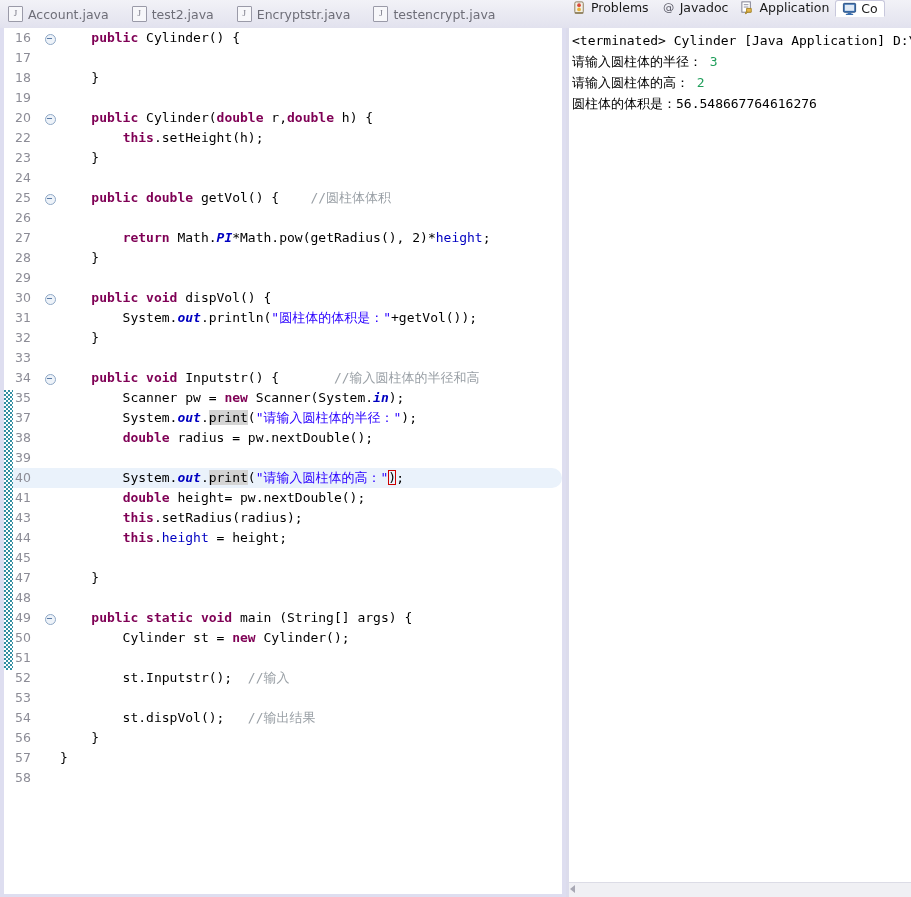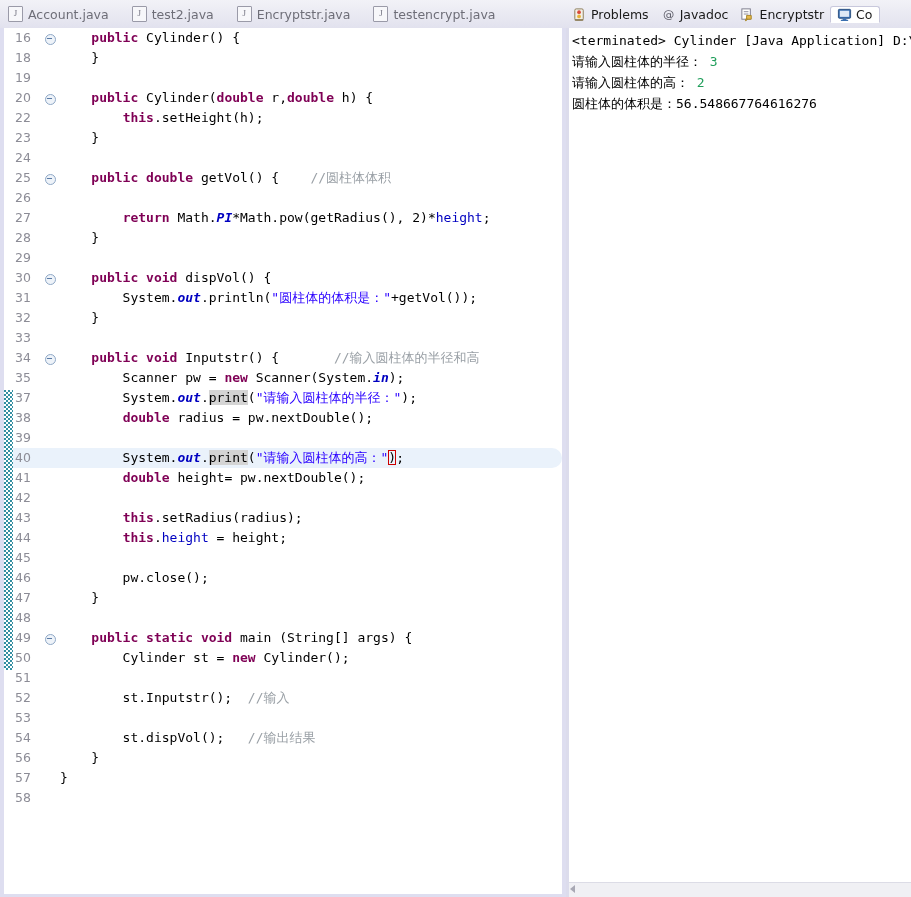--- a/index.html
+++ b/index.html
@@ -154,21 +154,21 @@
     position: absolute;
     left: 566px; top: 0;
     width: 345px; height: 897px;
     background: #f4f4f8;
   }
   #right-tabbar {
     position: relative;
     height: 28px;
     background: linear-gradient(to bottom, #f2f2f7 0%, #e9e9f2 55%, #e2e2ee 100%);
     display: flex;
-    align-items: center;
+    align-items: flex-start;
     overflow: hidden;
     border-bottom: 1px solid #c8c8dc;
   }
   .rtab {
     display: flex;
     align-items: center;
     gap: 4px;
     padding: 0 6px;
     font-size: 12.5px;
     color: #1a1a1a;
@@ -250,20 +250,21 @@
           <span class="tabicon"></span>
           <span>testencrypt.java</span>
         </div>
       </div>
 
     <div id="editor-body">
       <div id="code-scroll">
         <div id="change-bar"></div>
         <div id="code-lines">
             <div class="line"><span class="lnum">16</span><span class="fold"></span><span class="ltext"><span class="pln">    </span><span class="kw">public</span><span class="pln"> Cylinder() {</span></span></div>
+            <div class="line"><span class="lnum">17</span><span class="ltext"></span></div>
             <div class="line"><span class="lnum">18</span><span class="ltext"><span class="pln">    }</span></span></div>
             <div class="line"><span class="lnum">19</span><span class="ltext"></span></div>
             <div class="line"><span class="lnum">20</span><span class="fold"></span><span class="ltext"><span class="pln">    </span><span class="kw">public</span><span class="pln"> Cylinder(</span><span class="kw">double</span><span class="pln"> r,</span><span class="kw">double</span><span class="pln"> h) {</span></span></div>
             <div class="line"><span class="lnum">22</span><span class="ltext"><span class="pln">        </span><span class="kw">this</span><span class="pln">.setHeight(h);</span></span></div>
             <div class="line"><span class="lnum">23</span><span class="ltext"><span class="pln">    }</span></span></div>
             <div class="line"><span class="lnum">24</span><span class="ltext"></span></div>
             <div class="line"><span class="lnum">25</span><span class="fold"></span><span class="ltext"><span class="pln">    </span><span class="kw">public double</span><span class="pln"> getVol() {    </span><span class="cmt">//圆柱体体积</span></span></div>
             <div class="line"><span class="lnum">26</span><span class="ltext"></span></div>
             <div class="line"><span class="lnum">27</span><span class="ltext"><span class="pln">        </span><span class="kw">return</span><span class="pln"> Math.</span><span class="sfld">PI</span><span class="pln">*Math.</span><span class="pln">pow</span><span class="pln">(getRadius(), 2)*</span><span class="fld">height</span><span class="pln">;</span></span></div>
             <div class="line"><span class="lnum">28</span><span class="ltext"><span class="pln">    }</span></span></div>
@@ -272,25 +273,23 @@
             <div class="line"><span class="lnum">31</span><span class="ltext"><span class="pln">        System.</span><span class="sfld">out</span><span class="pln">.println(</span><span class="str">"圆柱体的体积是："</span><span class="pln">+getVol());</span></span></div>
             <div class="line"><span class="lnum">32</span><span class="ltext"><span class="pln">    }</span></span></div>
             <div class="line"><span class="lnum">33</span><span class="ltext"></span></div>
             <div class="line"><span class="lnum">34</span><span class="fold"></span><span class="ltext"><span class="pln">    </span><span class="kw">public void</span><span class="pln"> Inputstr() {       </span><span class="cmt">//输入圆柱体的半径和高</span></span></div>
             <div class="line"><span class="lnum">35</span><span class="ltext"><span class="pln">        Scanner pw = </span><span class="kw">new</span><span class="pln"> Scanner(System.</span><span class="sfld">in</span><span class="pln">);</span></span></div>
             <div class="line"><span class="lnum">37</span><span class="ltext"><span class="pln">        System.</span><span class="sfld">out</span><span class="pln">.</span><span class="occ">print</span><span class="pln">(</span><span class="str">"请输入圆柱体的半径："</span><span class="pln">);</span></span></div>
             <div class="line"><span class="lnum">38</span><span class="ltext"><span class="pln">        </span><span class="kw">double</span><span class="pln"> radius = pw.nextDouble();</span></span></div>
             <div class="line"><span class="lnum">39</span><span class="ltext"></span></div>
             <div class="line current"><span class="lnum">40</span><span class="ltext"><span class="pln">        System.</span><span class="sfld">out</span><span class="pln">.</span><span class="occ">print</span><span class="pln">(</span><span class="str">"请输入圆柱体的高："</span><span class="brk">)</span><span class="pln">;</span></span></div>
             <div class="line"><span class="lnum">41</span><span class="ltext"><span class="pln">        </span><span class="kw">double</span><span class="pln"> height= pw.nextDouble();</span></span></div>
-            <div class="line"><span class="lnum">42</span><span class="ltext"></span></div>
             <div class="line"><span class="lnum">43</span><span class="ltext"><span class="pln">        </span><span class="kw">this</span><span class="pln">.setRadius(radius);</span></span></div>
             <div class="line"><span class="lnum">44</span><span class="ltext"><span class="pln">        </span><span class="kw">this</span><span class="pln">.</span><span class="fld">height</span><span class="pln"> = height;</span></span></div>
             <div class="line"><span class="lnum">45</span><span class="ltext"></span></div>
-            <div class="line"><span class="lnum">46</span><span class="ltext"><span class="pln">        pw.close();</span></span></div>
             <div class="line"><span class="lnum">47</span><span class="ltext"><span class="pln">    }</span></span></div>
             <div class="line"><span class="lnum">48</span><span class="ltext"></span></div>
             <div class="line"><span class="lnum">49</span><span class="fold"></span><span class="ltext"><span class="pln">    </span><span class="kw">public static void</span><span class="pln"> main (String[] args) {</span></span></div>
             <div class="line"><span class="lnum">50</span><span class="ltext"><span class="pln">        Cylinder st = </span><span class="kw">new</span><span class="pln"> Cylinder();</span></span></div>
             <div class="line"><span class="lnum">51</span><span class="ltext"></span></div>
             <div class="line"><span class="lnum">52</span><span class="ltext"><span class="pln">        st.Inputstr();  </span><span class="cmt">//输入</span></span></div>
             <div class="line"><span class="lnum">53</span><span class="ltext"></span></div>
             <div class="line"><span class="lnum">54</span><span class="ltext"><span class="pln">        st.dispVol();   </span><span class="cmt">//输出结果</span></span></div>
             <div class="line"><span class="lnum">56</span><span class="ltext"><span class="pln">    }</span></span></div>
             <div class="line"><span class="lnum">57</span><span class="ltext"><span class="pln">}</span></span></div>
@@ -326,21 +325,21 @@
         <div class="rtab">
           <span>
             <svg class="ricon" viewBox="0 0 16 16">
               <rect x="2" y="2" width="9" height="11" fill="#ffffff" stroke="#7a7a8a"></rect>
               <line x1="4" y1="5" x2="9" y2="5" stroke="#8a8a9a"></line>
               <line x1="4" y1="7.5" x2="9" y2="7.5" stroke="#8a8a9a"></line>
               <path d="M7 9 l5 0 l0 4 l-5 0 z" fill="#e6b84a" stroke="#a8862a"></path>
               <path d="M8 13 l-2 2 l0 -2 z" fill="#e6b84a" stroke="#a8862a"></path>
             </svg>
           </span>
-          <span>Encryptstr</span>
+          <span>Application</span>
         </div>
         <div class="rtab active">
           <span>
             <svg class="ricon" viewBox="0 0 16 16">
               <rect x="1.5" y="2.5" width="13" height="9.5" rx="1" fill="#3a6fb0" stroke="#2a4f80"></rect>
               <rect x="3" y="4" width="10" height="6.5" fill="#dfe9f5"></rect>
               <rect x="6" y="12.5" width="4" height="1.6" fill="#3a6fb0"></rect>
               <rect x="4" y="13.6" width="8" height="1.2" rx=".5" fill="#3a6fb0"></rect>
             </svg>
           </span>

